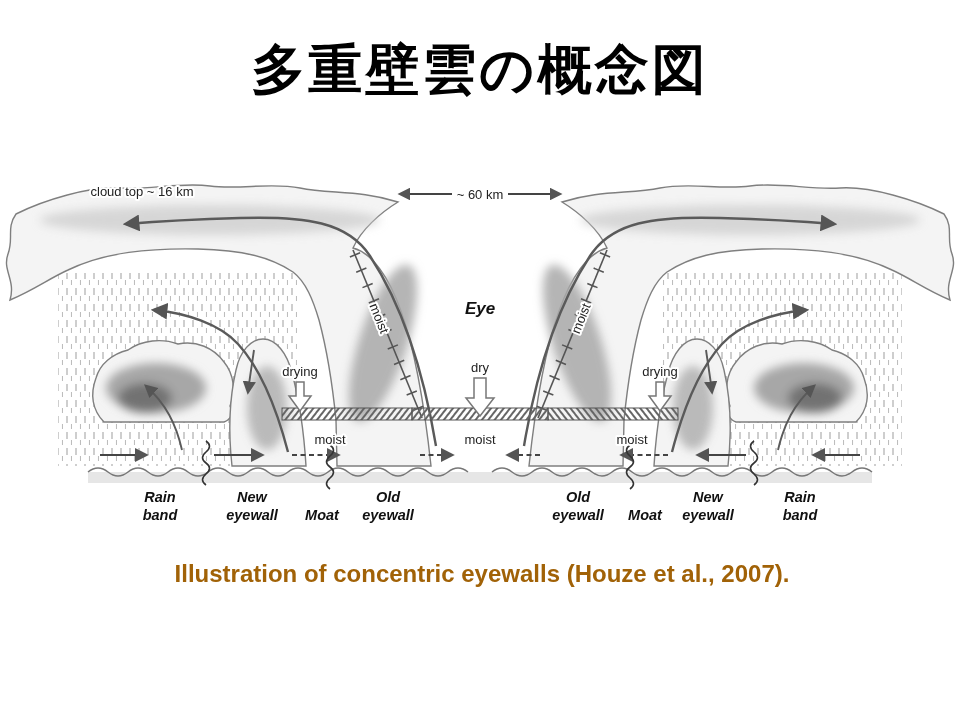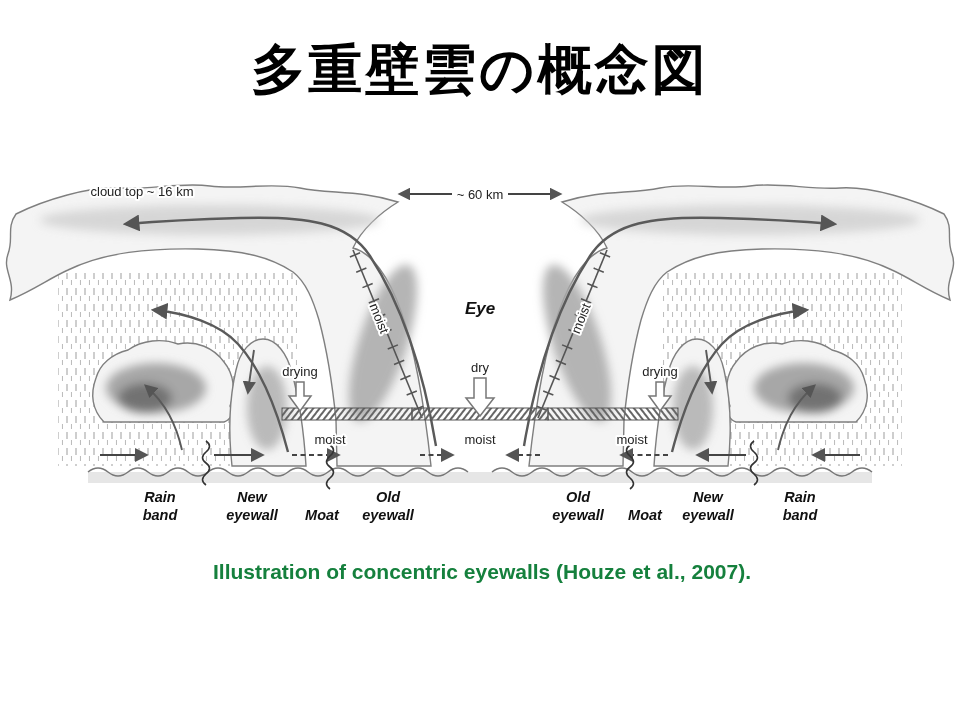--- a/index.html
+++ b/index.html
@@ -1,21 +1,21 @@
 <!DOCTYPE html>
 <html><head>
 <meta charset="utf-8">
 <style>
   html,body{margin:0;padding:0;background:#fff;}
   body{width:960px;height:720px;overflow:hidden;font-family:"Liberation Sans",sans-serif;}
   .slide{position:relative;width:960px;height:672px;background:#ffffff;}
   .title{margin:0;padding-top:38px;text-align:center;font-size:54px;line-height:1.15;
          font-weight:bold;color:#000;letter-spacing:3px;}
   .fig{display:block;margin:58px auto 0 auto;}
-  .caption{margin:2px 0 0 4px;text-align:center;font-size:21px;font-weight:bold;color:#15803d;}
+  .caption{margin:2px 0 0 4px;text-align:center;font-size:24px;font-weight:bold;color:#a16207;}
   
   .lbl{font:13px "Liberation Sans",sans-serif;fill:#222;text-anchor:middle;}
   .eye{font:italic bold 17px "Liberation Sans",sans-serif;fill:#111;text-anchor:middle;}
   .blbl{font:italic bold 14.5px "Liberation Sans",sans-serif;fill:#111;text-anchor:middle;}
   .halo{paint-order:stroke;stroke:#fff;stroke-width:4px;stroke-linejoin:round;}
   .cloud{fill:#f4f4f4;stroke:#7f7f7f;stroke-width:1.4;}
   .arrow{fill:none;stroke:#5a5a5a;stroke-width:2.4;}
   .arrow-thin{fill:none;stroke:#5a5a5a;stroke-width:1.9;}
   .inflow{fill:none;stroke:#444;stroke-width:2;}
   .dashed{stroke-dasharray:5 3.5;}

